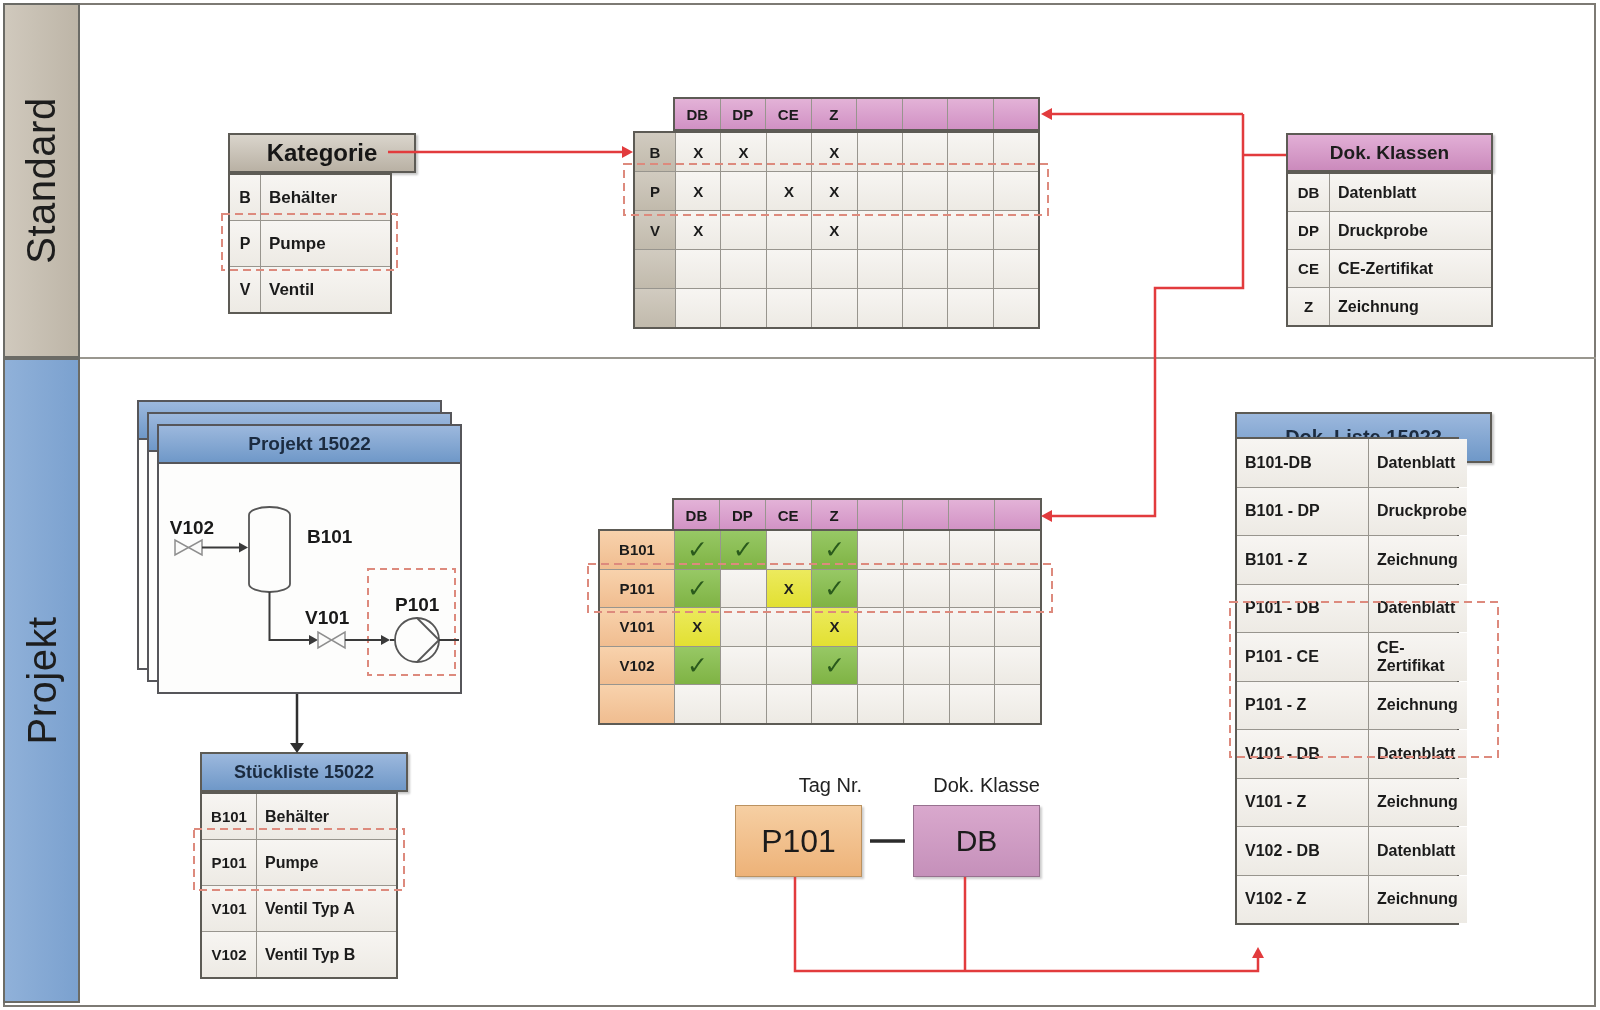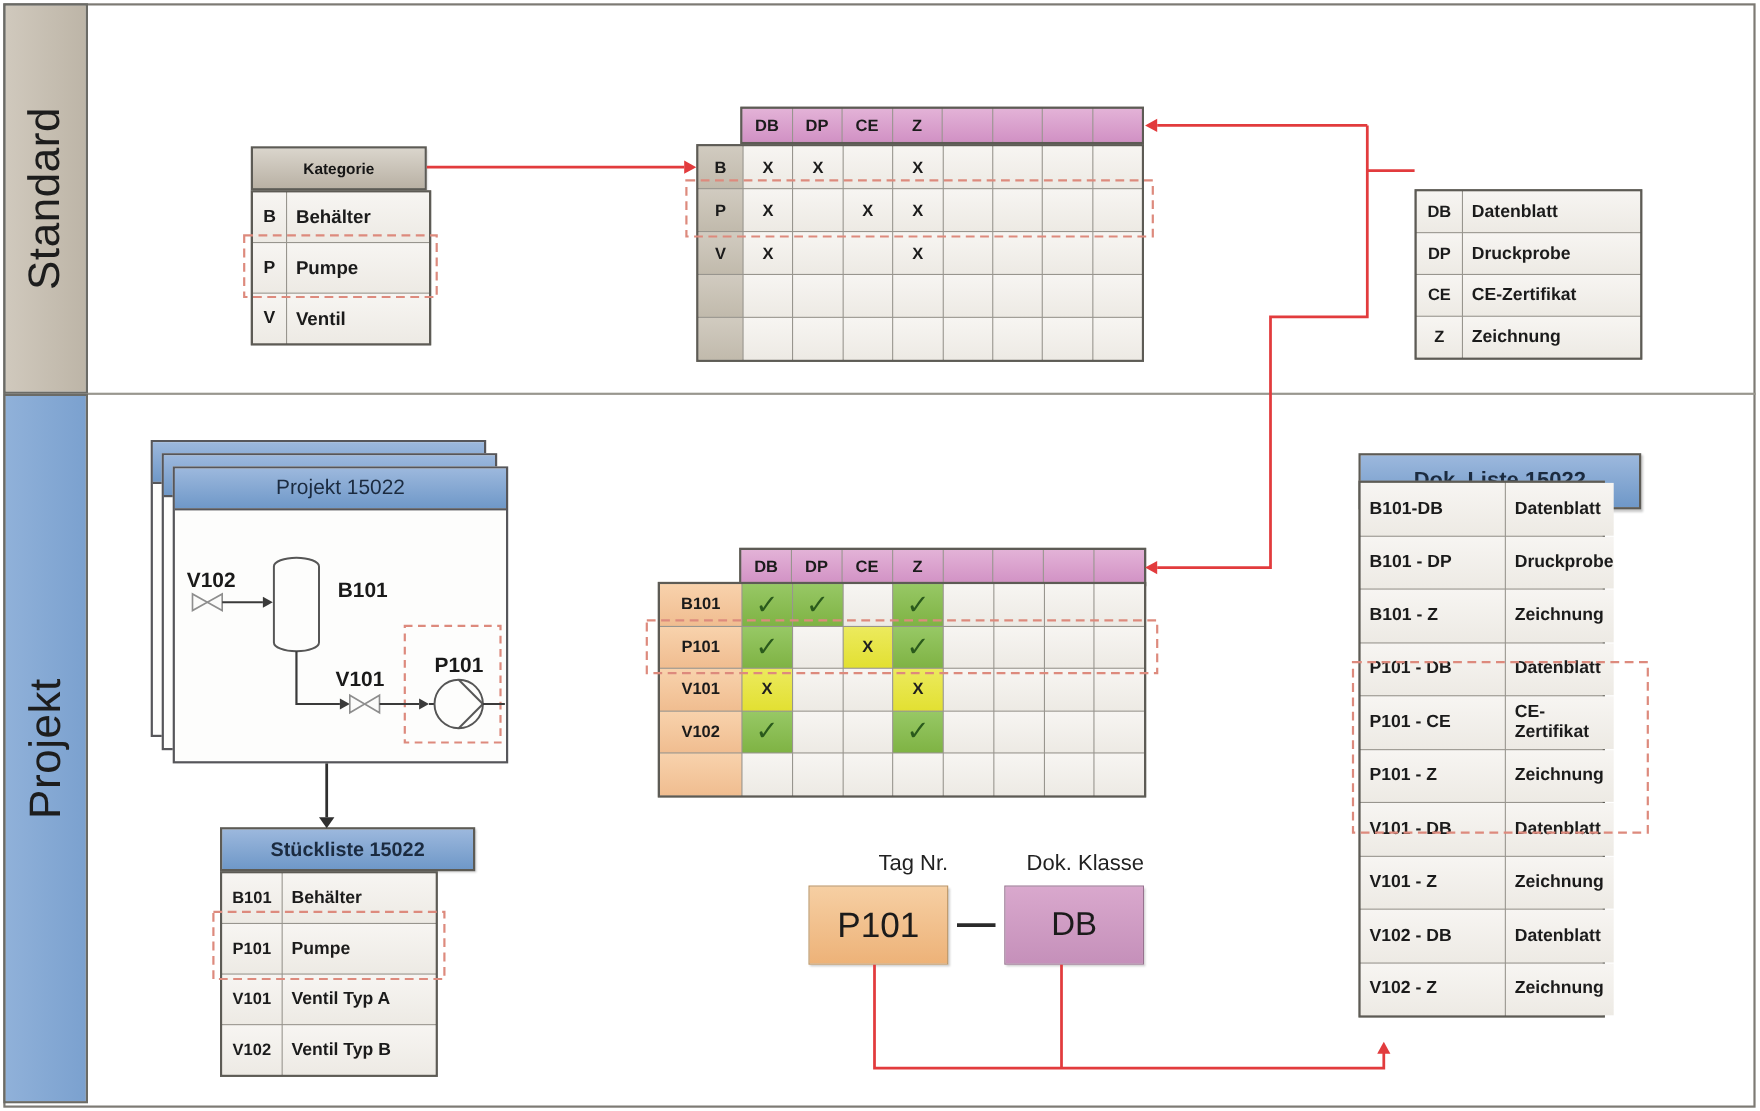--- a/index.html
+++ b/index.html
@@ -27,21 +27,21 @@
   .cell.center{justify-content:center;}
   .lab-tan{background:linear-gradient(180deg,#d1cbc0,#c1baac);font-weight:bold;font-size:15px;}
   .lab-org{background:linear-gradient(180deg,#f8d2ac,#f0bd90);font-weight:bold;font-size:15px;}
   .pinkcell{background:linear-gradient(180deg,#e3b2d7,#d191c4);font-weight:bold;font-size:15px;justify-content:center;}
   .mx{font-size:15px;font-weight:bold;justify-content:center;}
   .st-done{background:linear-gradient(180deg,#97c865,#7fb344);color:#2a5a1c;font-size:25px;font-weight:bold;}
   .st-open{background:linear-gradient(180deg,#ecea5d,#e2e032);color:#1e1e1e;font-size:15px;font-weight:bold;}
   
   .page{position:absolute;width:305px;height:270px;background:#fdfdfc;box-sizing:border-box;border:2px solid #56565a;}
   .page .pghdr{height:36px;border-bottom:2px solid #56565a;background:linear-gradient(180deg,#9cb8dd,#6f98c8);
-        display:flex;align-items:center;justify-content:center;font-weight:normal;font-size:19px;color:#1b2b40;}
+        display:flex;align-items:center;justify-content:center;font-weight:bold;font-size:19px;color:#1b2b40;}
   .pid{position:absolute;left:0;top:38px;width:301px;height:228px;}
   .pid text{font-size:19px;font-weight:bold;fill:#1a1a1a;}
   
   .linklab{position:absolute;width:127px;text-align:right;font-size:20px;color:#222;}
   .linkbox{position:absolute;width:127px;height:72px;box-sizing:border-box;display:flex;align-items:center;justify-content:center;
            box-shadow:1.5px 2px 2px rgba(0,0,0,.2);}
   .box-org{background:linear-gradient(180deg,#f6cfa3,#edb278);border:1.5px solid #bb9260;font-size:32px;}
   .box-pink{background:linear-gradient(180deg,#d9a8cd,#c590ba);border:1.5px solid #97718f;font-size:30px;font-weight:500;}
   .overlay{position:absolute;left:0;top:0;width:1600px;height:1010px;pointer-events:none;}
 </style>
@@ -52,21 +52,21 @@
   <div class="frame"></div>
 
   <div class="band band-standard">
     <span class="rot">Standard</span>
   </div>
   <div class="band band-projekt">
     <span class="rot">Projekt</span>
   </div>
   <div class="divider"></div>
 
-  <div class="hdr hdr-gray" style="left:228px;top:133px;width:160px;height:40px;font-size:14px;">Kategorie</div>
+  <div class="hdr hdr-gray" style="left:228px;top:133px;width:188px;height:40px;font-size:24px;">Kategorie</div>
   <div class="grid" style="left:228px;top:173px;width:164px;grid-template-columns:30px 1fr;grid-auto-rows:45px;">
     <div class="cell key">B</div>
     <div class="cell name" style="font-size:17px;">Behälter</div>
     <div class="cell key">P</div>
     <div class="cell name" style="font-size:17px;">Pumpe</div>
     <div class="cell key">V</div>
     <div class="cell name" style="font-size:17px;">Ventil</div>
   </div>
 
   <div class="grid" style="left:673px;top:97px;width:367px;grid-template-columns:repeat(8,1fr);grid-auto-rows:30px;">
@@ -120,20 +120,21 @@
     <div class="cell mx"></div>
     <div class="cell mx"></div>
     <div class="cell mx"></div>
     <div class="cell mx"></div>
     <div class="cell mx"></div>
     <div class="cell mx"></div>
     <div class="cell mx"></div>
     <div class="cell mx"></div>
   </div>
 
+  <div class="hdr hdr-pink" style="left:1286px;top:133px;width:207px;height:39px;font-size:19px;">Dok. Klassen</div>
   <div class="grid" style="left:1286px;top:172px;width:207px;grid-template-columns:41px 1fr;grid-auto-rows:37px;">
     <div class="cell key" style="font-size:15px;">DB</div>
     <div class="cell name">Datenblatt</div>
     <div class="cell key" style="font-size:15px;">DP</div>
     <div class="cell name">Druckprobe</div>
     <div class="cell key" style="font-size:15px;">CE</div>
     <div class="cell name">CE-Zertifikat</div>
     <div class="cell key" style="font-size:15px;">Z</div>
     <div class="cell name">Zeichnung</div>
   </div>
@@ -164,21 +165,21 @@
       <polygon points="222,171 222,181 231,176" fill="#3a3a3a"></polygon>
       <line x1="231" y1="176" x2="236" y2="176" stroke="#3a3a3a" stroke-width="2"></line>
       <text x="236" y="147">P101</text>
       <circle cx="258" cy="176" r="22" fill="#fdfdfc" stroke="#565656" stroke-width="1.8"></circle>
       <line x1="258" y1="154" x2="280" y2="176" stroke="#565656" stroke-width="1.8"></line>
       <line x1="258" y1="198" x2="280" y2="176" stroke="#565656" stroke-width="1.8"></line>
       <line x1="280" y1="176" x2="300" y2="176" stroke="#3a3a3a" stroke-width="2"></line>
     </svg>
   </div>
 
-  <div class="hdr hdr-blue" style="left:200px;top:752px;width:232px;height:40px;font-size:18px;">Stückliste 15022</div>
+  <div class="hdr hdr-blue" style="left:200px;top:752px;width:208px;height:40px;font-size:18px;">Stückliste 15022</div>
   <div class="grid" style="left:200px;top:792px;width:198px;grid-template-columns:54px 1fr;grid-auto-rows:45px;">
     <div class="cell key" style="font-size:15px;">B101</div>
     <div class="cell name">Behälter</div>
     <div class="cell key" style="font-size:15px;">P101</div>
     <div class="cell name">Pumpe</div>
     <div class="cell key" style="font-size:15px;">V101</div>
     <div class="cell name">Ventil Typ A</div>
     <div class="cell key" style="font-size:15px;">V102</div>
     <div class="cell name">Ventil Typ B</div>
   </div>

